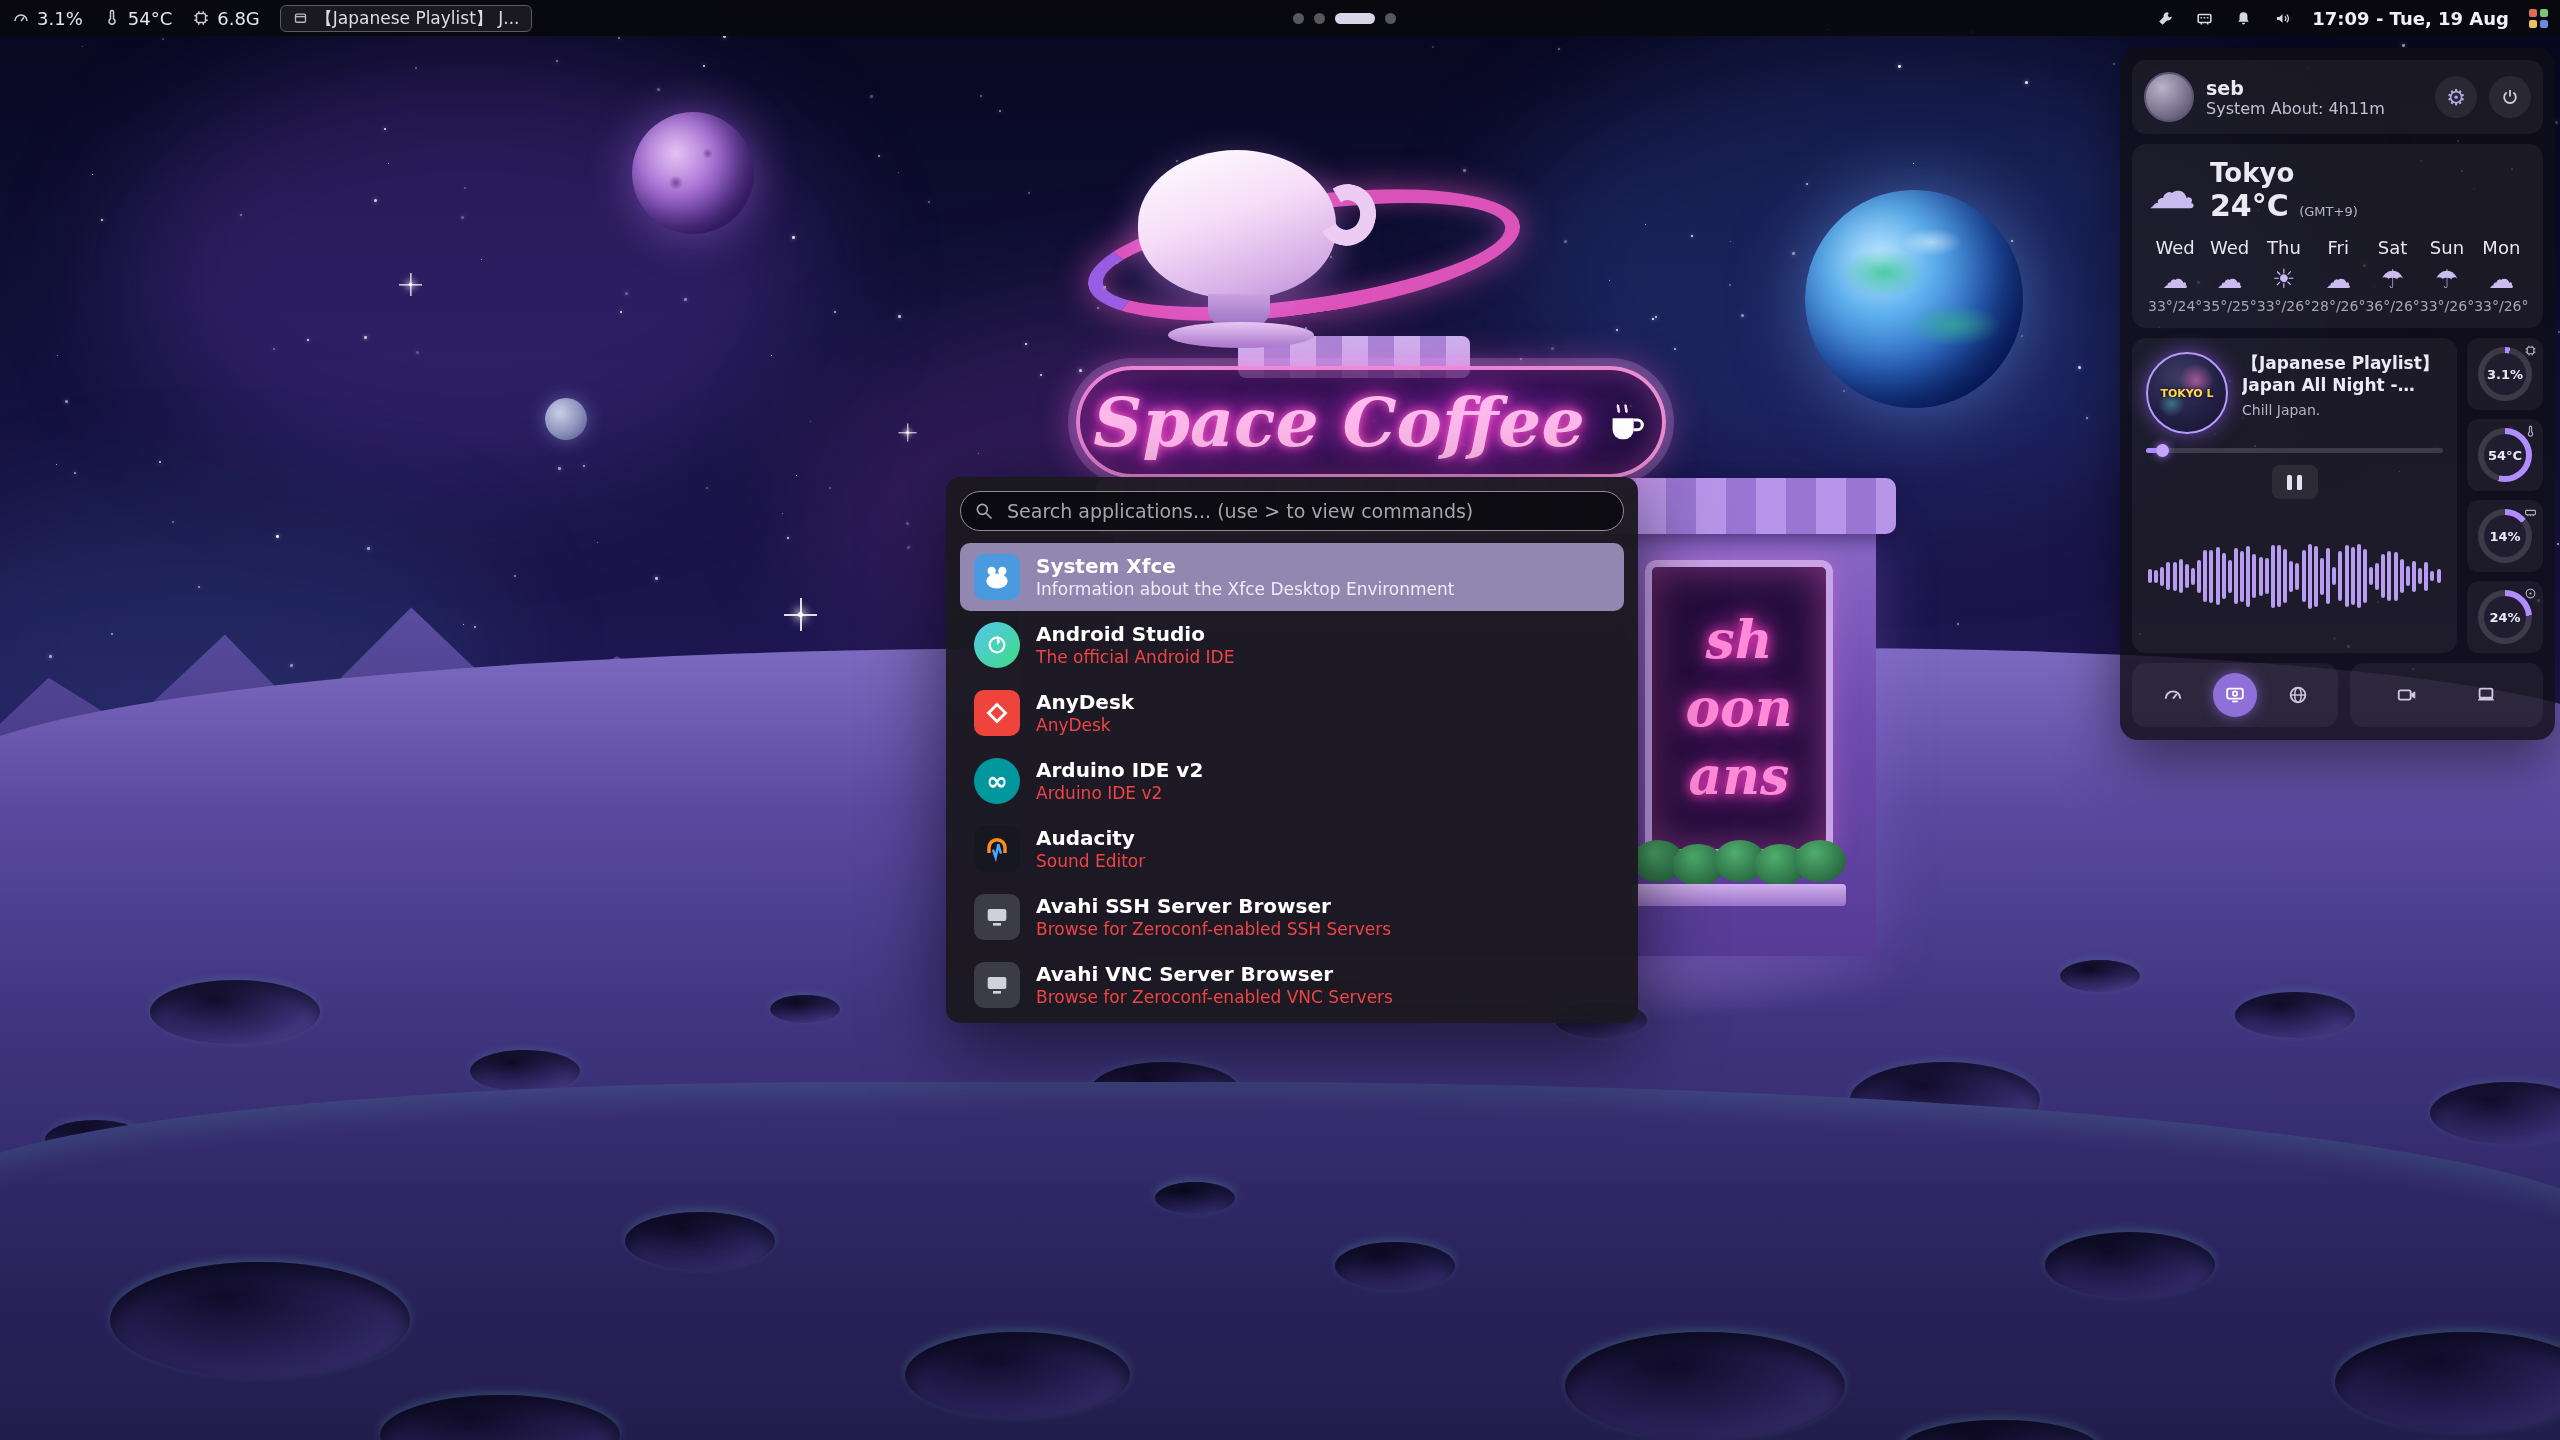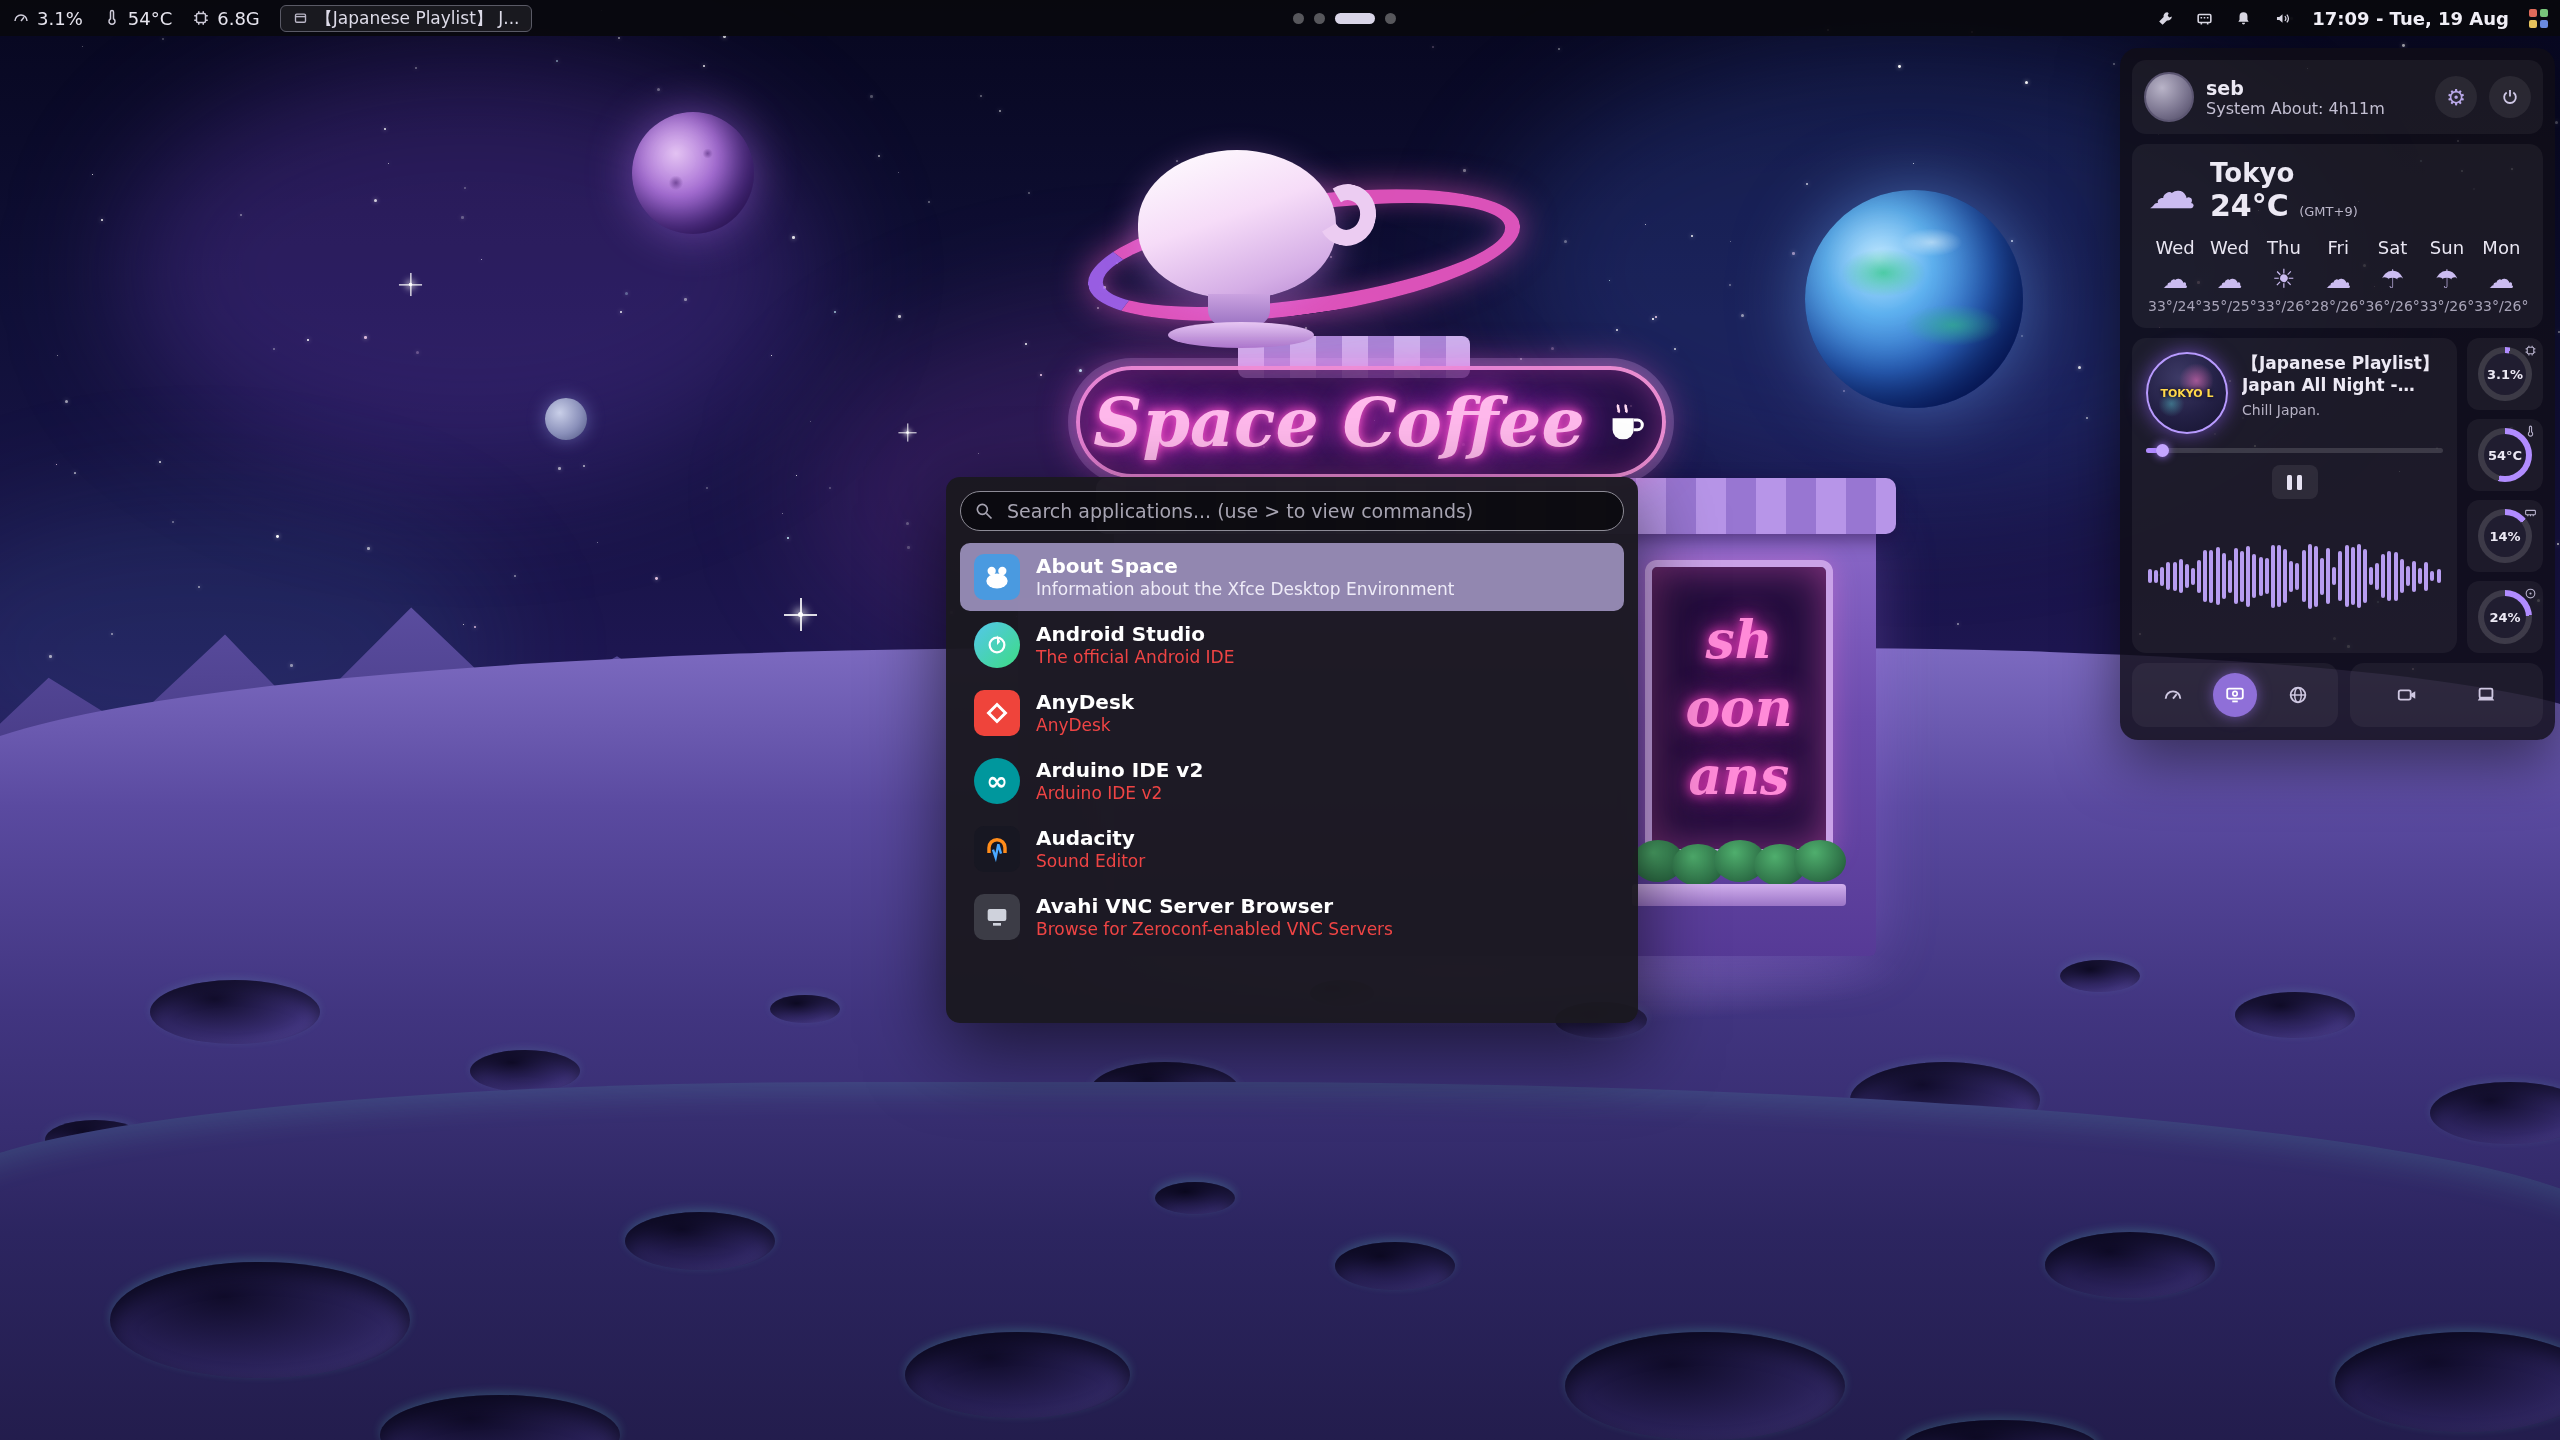--- a/index.html
+++ b/index.html
@@ -611,21 +611,21 @@
 
       <div class="approw selected">
         <span class="tile tile-xfce">
           <svg viewBox="0 0 24 24">
               <circle cx="8" cy="7.5" r="3.1" fill="#fff"></circle>
               <circle cx="16" cy="7.5" r="3.1" fill="#fff"></circle>
               <ellipse cx="12" cy="15" rx="8" ry="5.6" fill="#fff"></ellipse>
             </svg>
         </span>
         <span>
-            <div class="app-name">About Space</div>
+            <div class="app-name">System Xfce</div>
               <div class="app-desc">Information about the Xfce Desktop Environment</div>
           </span>
       </div>
 
       <div class="approw">
         <span class="tile tile-android">
           <svg viewBox="0 0 24 24">
               <circle cx="12" cy="12" r="5.5" fill="none" stroke="#fff" stroke-width="1.7"></circle>
               <path d="M12 4.6l2.4 5L12 12z" fill="#fff"></path>
             </svg>
@@ -662,20 +662,32 @@
               <path d="M6 15v-4a6 6 0 0 1 12 0v4" fill="none" stroke="#ff8c1a" stroke-width="2.6"></path>
               <path d="M9 12.5l2 6 2-10 2 7" fill="none" stroke="#4aa8ff" stroke-width="1.8"></path>
             </svg>
         </span>
         <span>
             <div class="app-name">Audacity</div>
               <div class="app-desc">Sound Editor</div>
           </span>
       </div>
 
+      <div class="approw">
+        <span class="tile tile-avahi">
+          <svg viewBox="0 0 24 24">
+              <rect x="5" y="6" width="14" height="9" rx="1.5" fill="#cfd2dc"></rect>
+              <rect x="9" y="16.5" width="6" height="2" fill="#cfd2dc"></rect>
+            </svg>
+        </span>
+        <span>
+            <div class="app-name">Avahi SSH Server Browser</div>
+              <div class="app-desc">Browse for Zeroconf-enabled SSH Servers</div>
+          </span>
+      </div>
 
       <div class="approw">
         <span class="tile tile-avahi">
           <svg viewBox="0 0 24 24">
               <rect x="5" y="6" width="14" height="9" rx="1.5" fill="#cfd2dc"></rect>
               <rect x="9" y="16.5" width="6" height="2" fill="#cfd2dc"></rect>
             </svg>
         </span>
         <span>
             <div class="app-name">Avahi VNC Server Browser</div>

